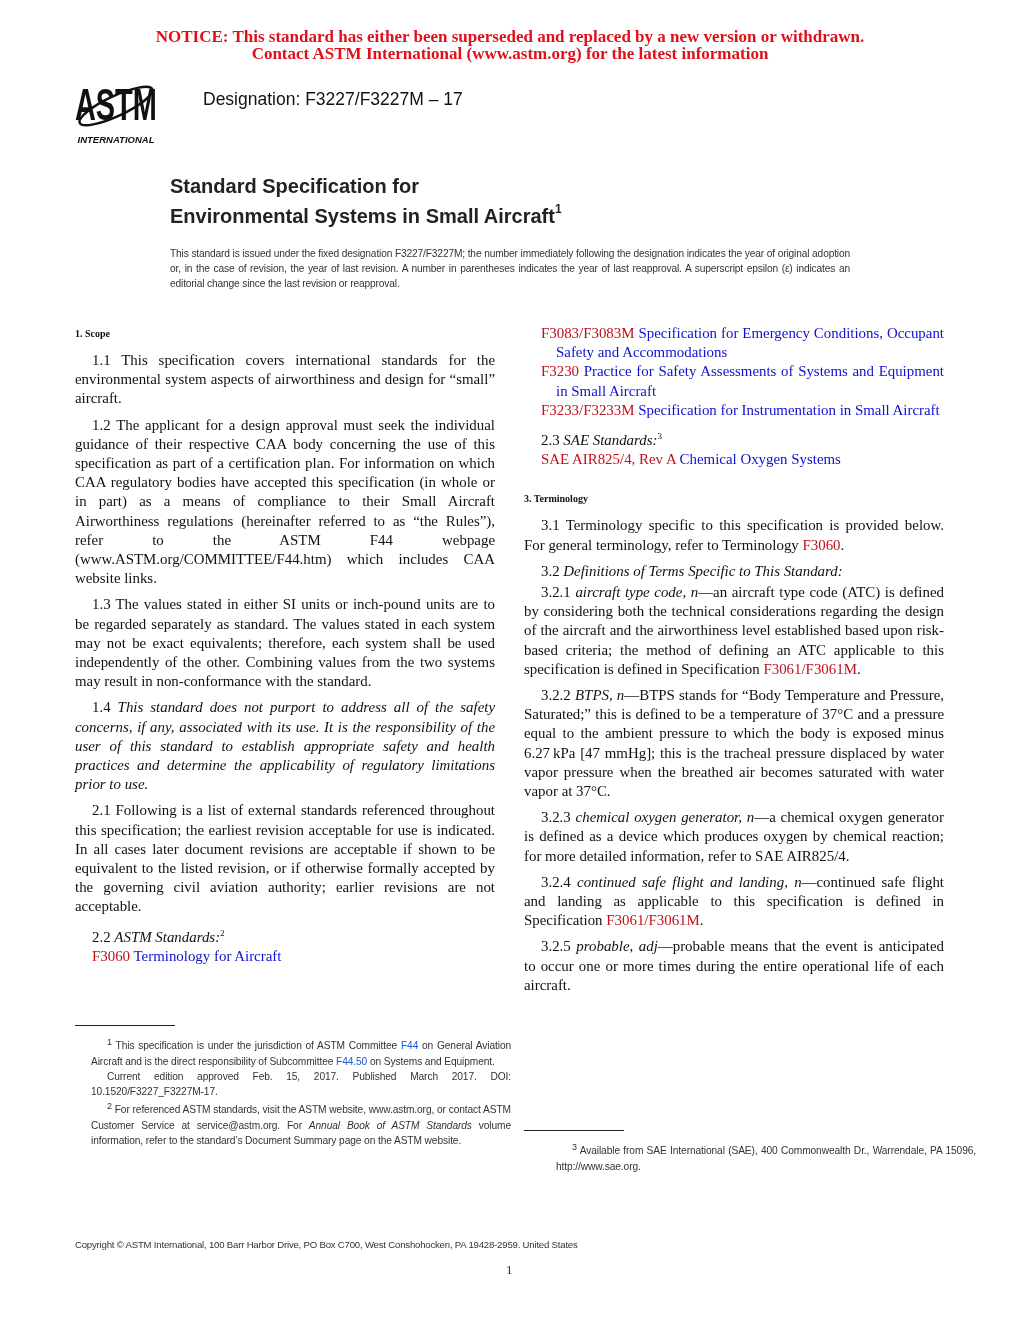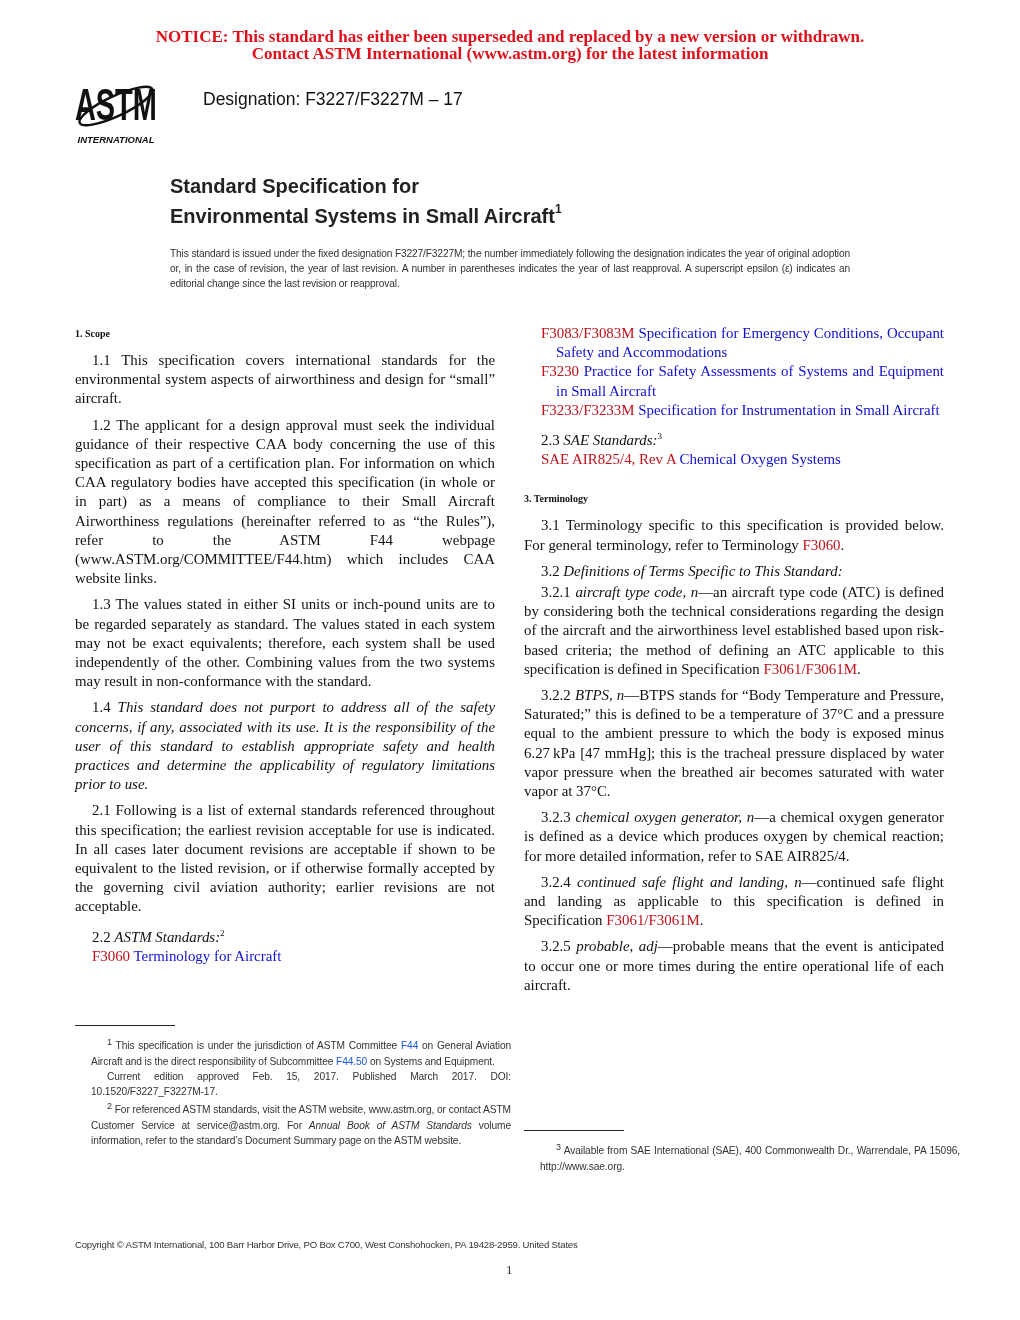--- a/index.html
+++ b/index.html
@@ -92,18 +92,18 @@
   <p><span>3.1 Terminology specific to this specification is provided below. For general terminology, refer to Terminology </span><span class="code">F3060</span>.</p>
   <p style="margin-bottom:2px"><span>3.2 </span><i>Definitions of Terms Specific to This Standard:</i></p>
   <p><span>3.2.1 </span><i>aircraft type code, n</i><span>—an aircraft type code (ATC) is defined by considering both the technical considerations regarding the design of the aircraft and the airworthiness level established based upon risk-based criteria; the method of defining an ATC applicable to this specification is defined in Specification </span><span class="code">F3061/F3061M</span><span>.</span></p>
   <p><span>3.2.2 </span><i>BTPS, n</i><span>—BTPS stands for “Body Temperature and Pressure, Saturated;” this is defined to be a temperature of 37°C and a pressure equal to the ambient pressure to which the body is exposed minus 6.27 kPa [47 mmHg]; this is the tracheal pressure displaced by water vapor pressure when the breathed air becomes saturated with water vapor at 37°C.</span></p>
   <p><span>3.2.3 </span><i>chemical oxygen generator, n</i><span>—a chemical oxygen generator is defined as a device which produces oxygen by chemical reaction; for more detailed information, refer to SAE AIR825/4.</span></p>
   <p><span>3.2.4 </span><i>continued safe flight and landing, n</i><span>—continued safe flight and landing as applicable to this specification is defined in Specification </span><span class="code">F3061/F3061M</span><span>.</span></p>
   <p><span>3.2.5 </span><i>probable, adj</i><span>—probable means that the event is anticipated to occur one or more times during the entire operational life of each aircraft.</span></p>
 </div>
 
 <div class="fn-rule" style="left:524px; top:1130px;"></div>
-<div class="fn" style="left:524px; top:1140px;">
+<div class="fn" style="left:540px; top:1140px;">
   <p><sup>3</sup><span> Available from SAE International (SAE), 400 Commonwealth Dr., Warrendale, PA 15096, http://www.sae.org.</span></p>
 </div>
 
 <div class="copyright">Copyright © ASTM International, 100 Barr Harbor Drive, PO Box C700, West Conshohocken, PA 19428-2959. United States</div>
 <div class="pagenum">1</div>
 
 </body></html>

